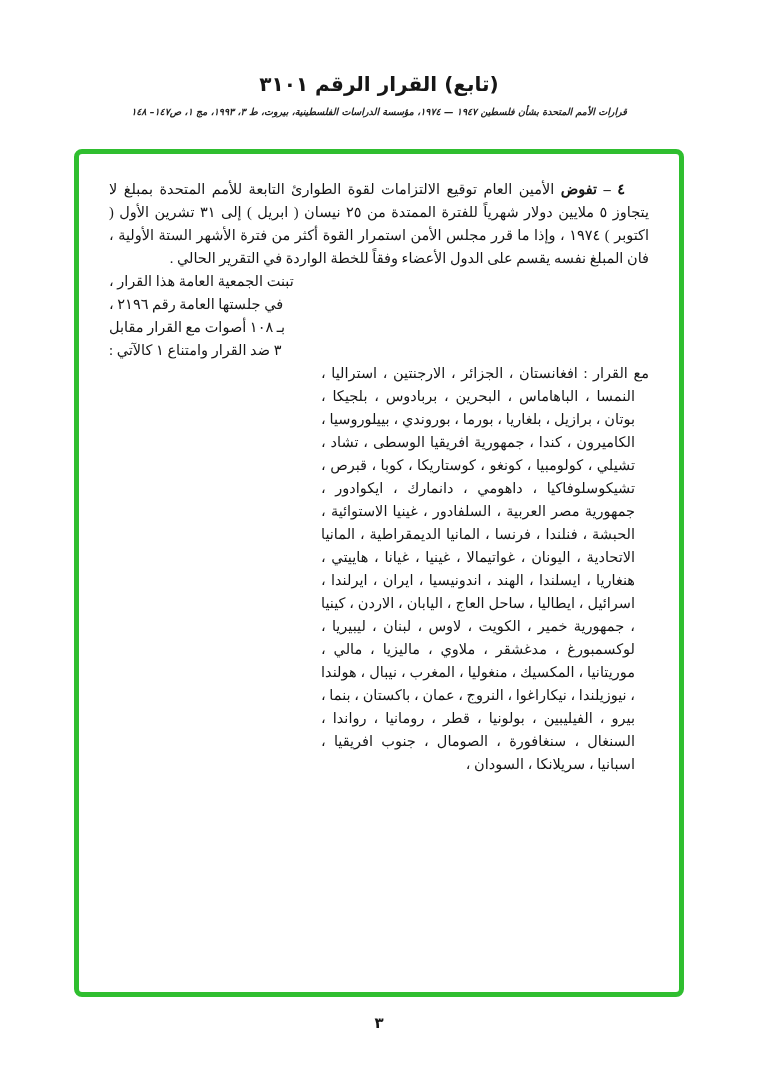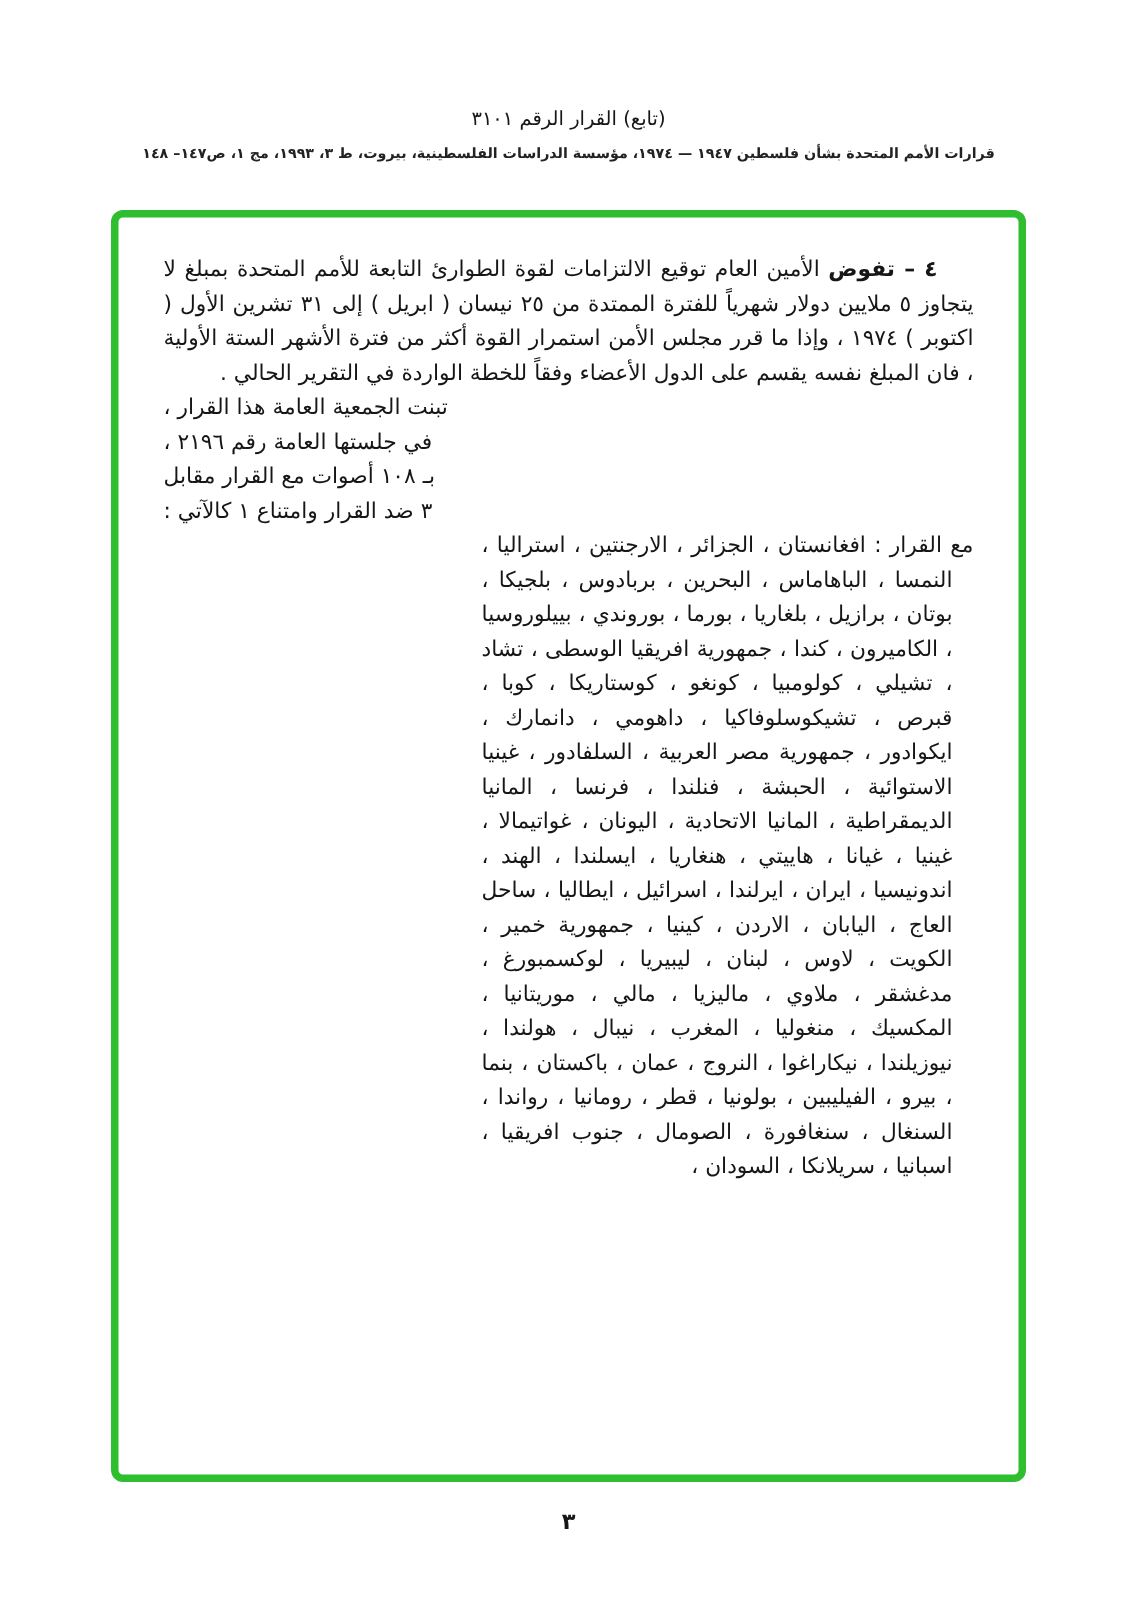--- a/index.html
+++ b/index.html
@@ -14,42 +14,44 @@
     color: #161616;
     overflow: hidden;
   }
   .page-header {
     text-align: center;
     padding-top: 72px;
     direction: rtl;
   }
   .res-title {
     margin: 0;
-    font-size: 13px;
-    font-weight: normal;
+    font-size: 20px;
+    font-weight: bold;
     letter-spacing: 1px;
   }
   .citation {
     margin-top: 10px;
     font-size: 9.5px;
     font-weight: bold;
     color: #222;
+    font-style: italic;
   }
   .content-frame {
     box-sizing: border-box;
     width: 610px;
     min-height: 848px;
     margin: 32px auto 0 auto;
     border: 5px solid #2fbe2f;
     border-radius: 8px;
     padding: 24px 30px 40px 30px;
     direction: rtl;
     font-size: 14.5px;
     line-height: 23px;
     text-align: justify;
+    font-family: Liberation Serif, serif;
   }
   .para {
     margin: 0;
     text-indent: 24px;
   }
   .para .lead {
     font-weight: bold;
   }
   .adoption {
     padding-right: 30px;

